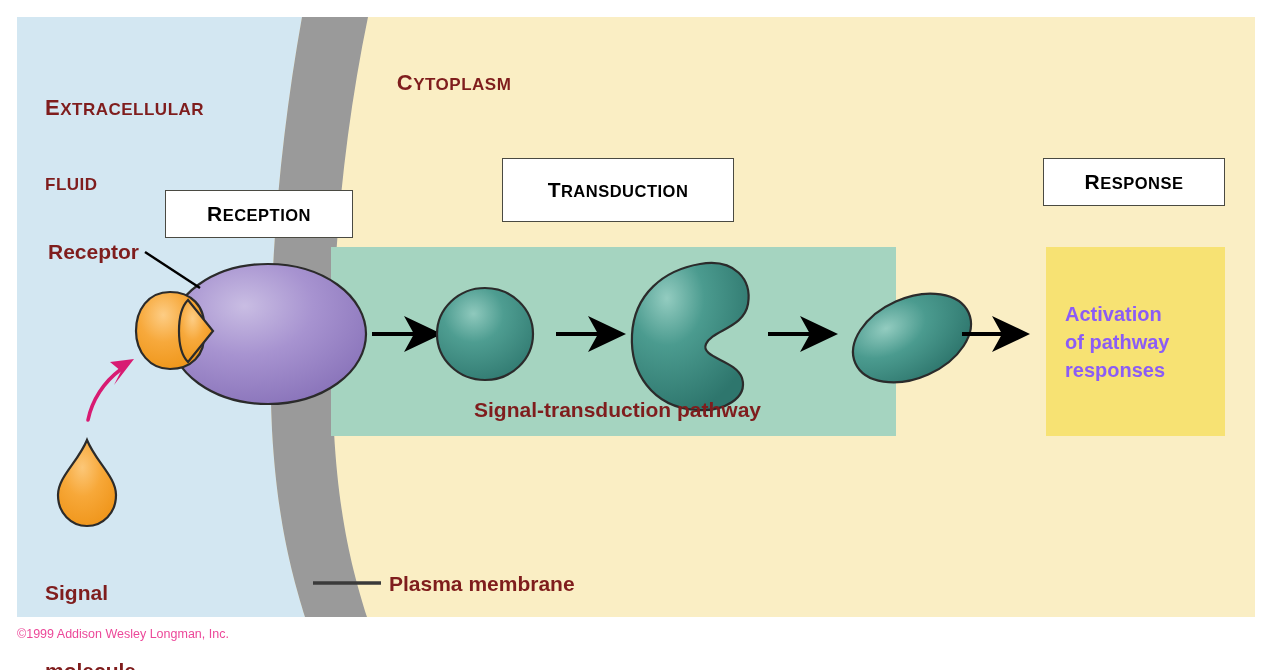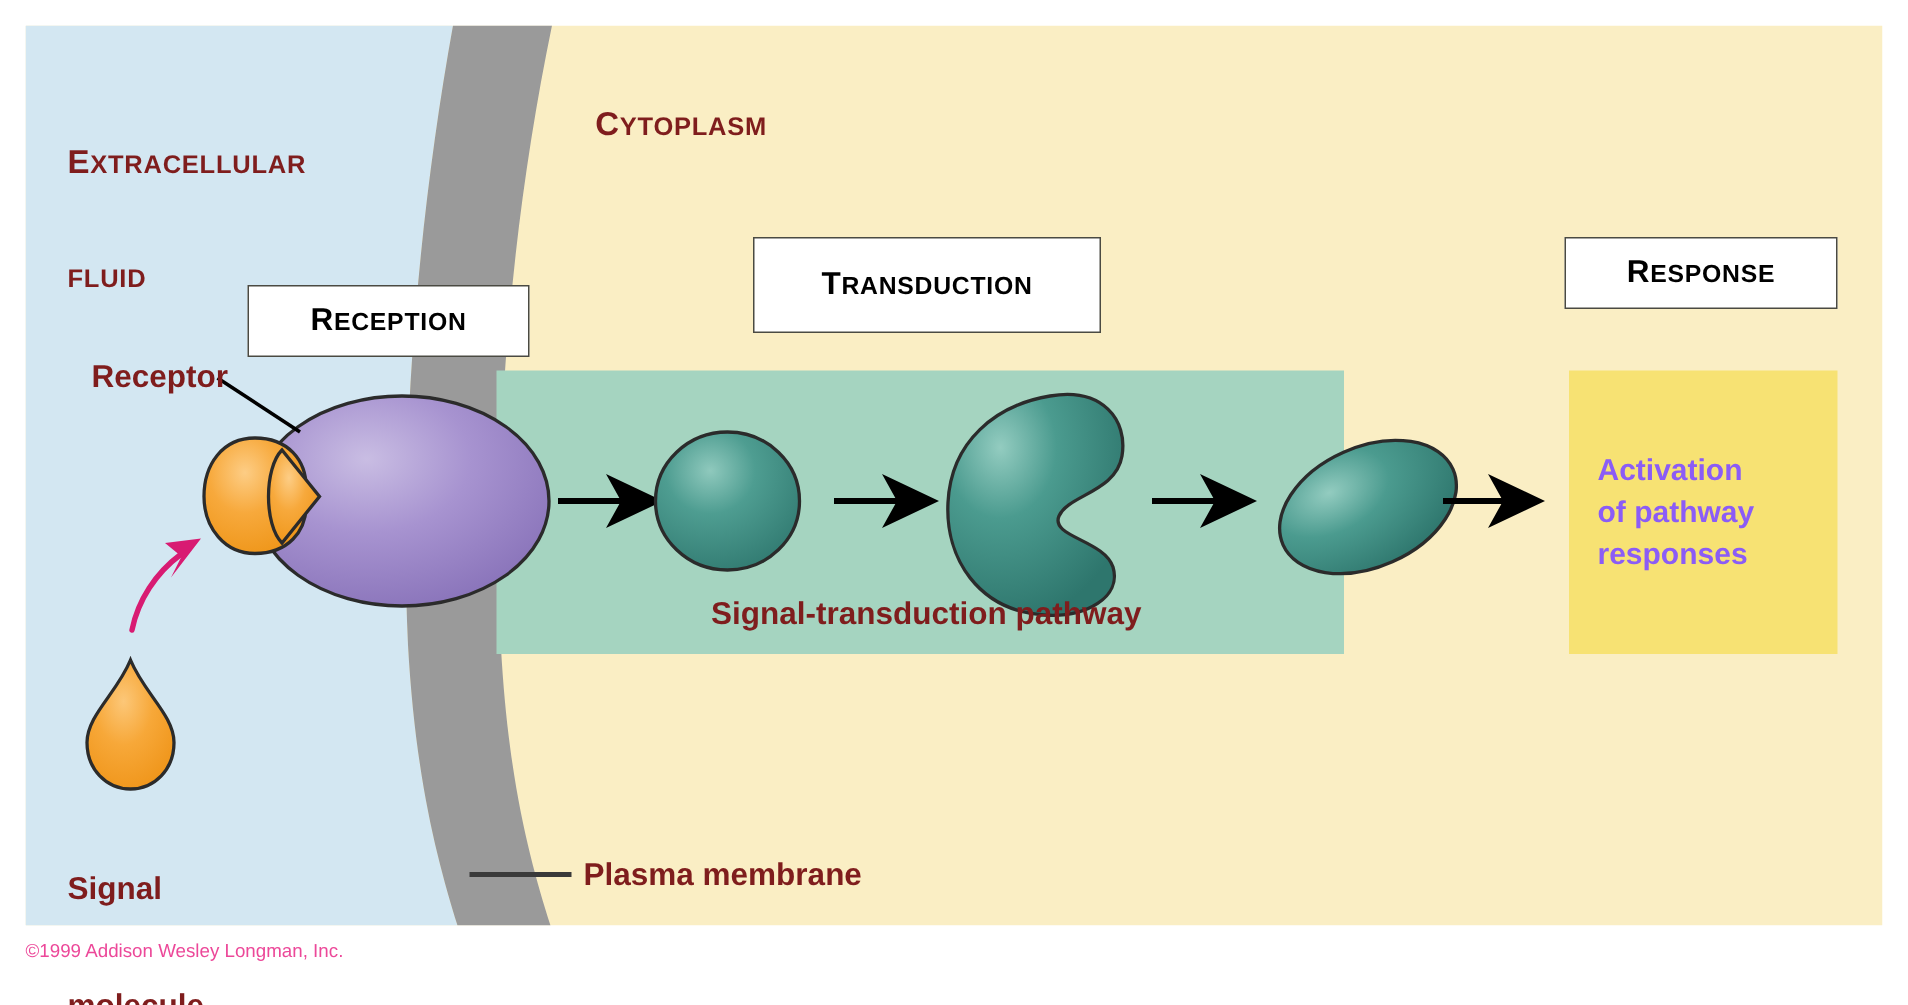--- a/index.html
+++ b/index.html
@@ -77,21 +77,20 @@
     left: 1043px;
     top: 158px;
     width: 182px;
     height: 48px;
   }
   #label-receptor {
     left: 48px;
     top: 240px;
     font-size: 21px;
     font-weight: bold;
-    margin-left: 13px;
   }
   #label-signal-molecule {
     left: 45px;
     top: 528px;
     font-size: 21px;
     font-weight: bold;
     line-height: 26px;
   }
   #label-pathway {
     left: 432px;

